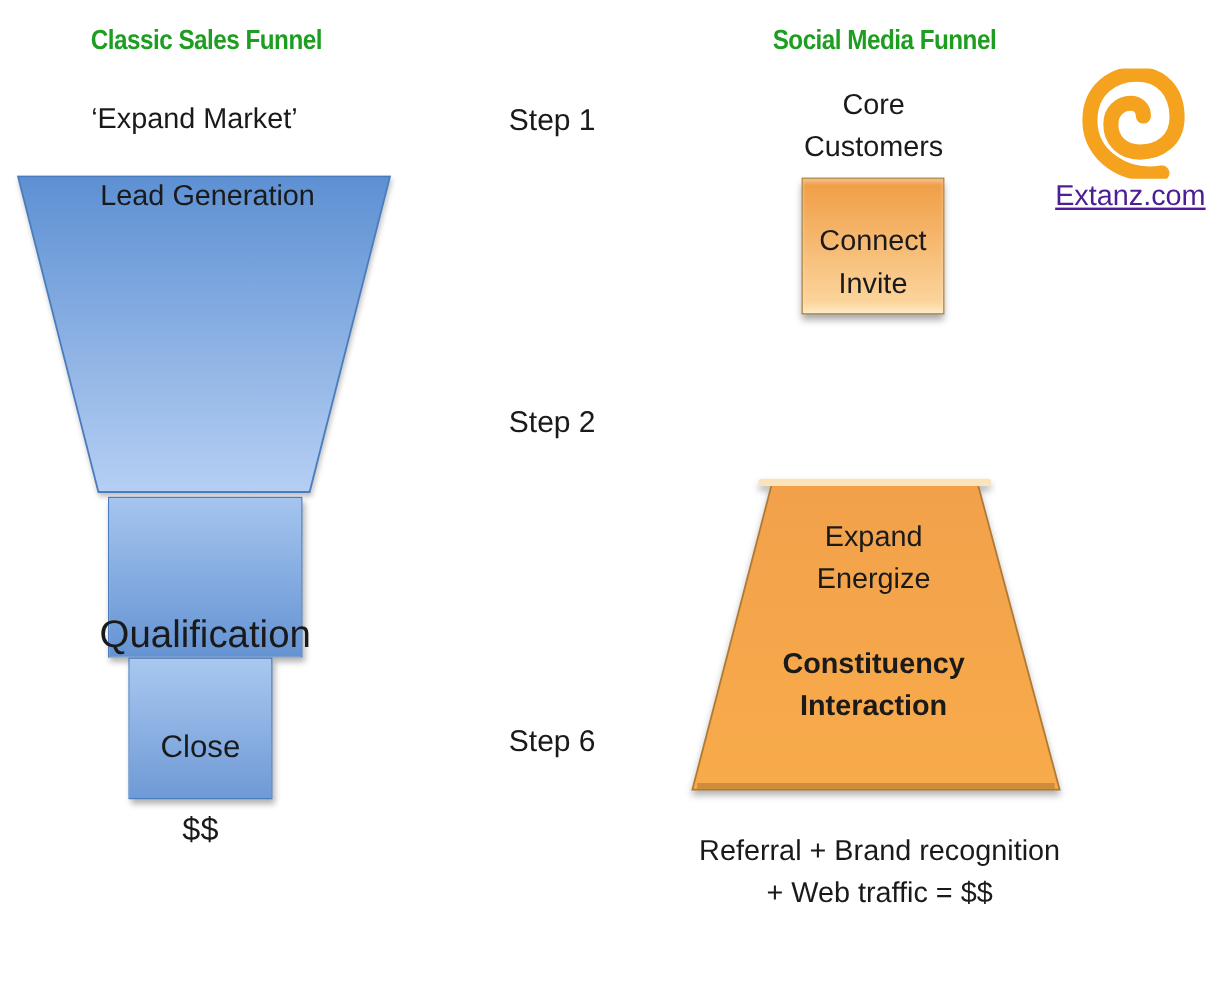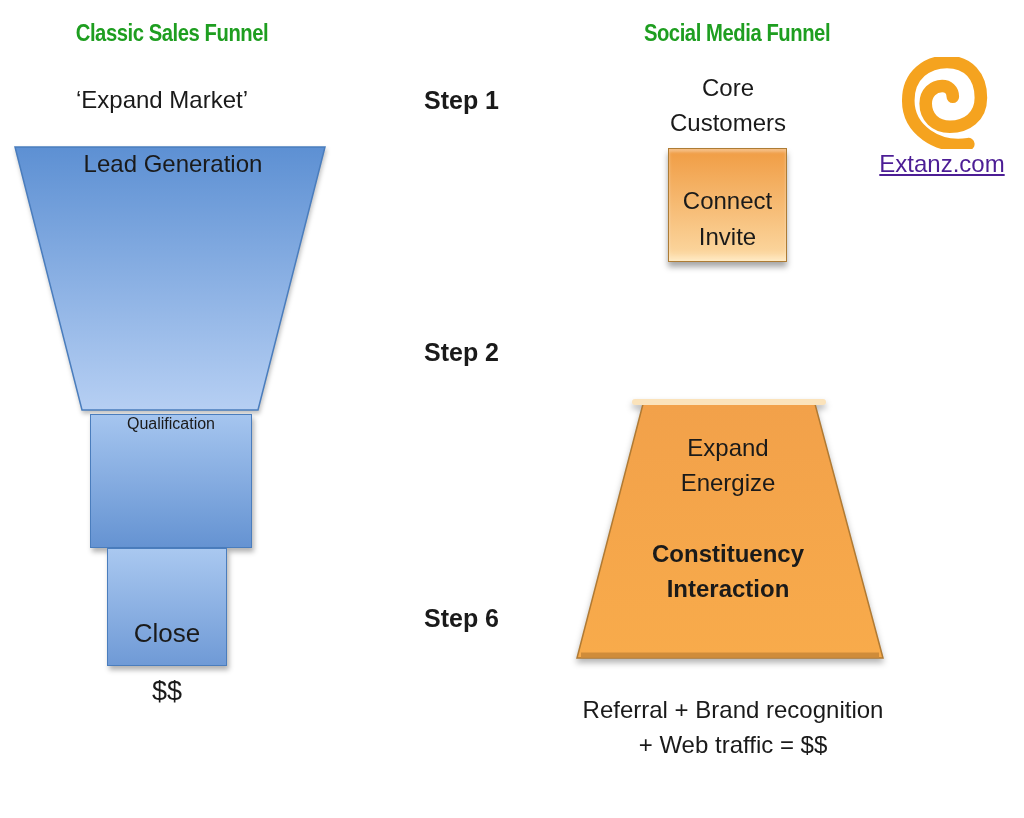--- a/index.html
+++ b/index.html
@@ -16,34 +16,34 @@
   }
   .left-title{left:22px;top:20px;width:300px;}
   .right-title{left:587px;top:20px;width:300px;}
   .plain{font-size:24px;}
   .target-market{left:12px;top:86px;width:300px;}
   .lead-gen-label{left:20px;top:150px;width:306px;}
   .funnel-blue-svg{left:10px;top:146px;filter:drop-shadow(1px 3px 2px rgba(0,0,0,0.25));}
   .blue-box{
     border:1px solid #4a7dbd;
     box-shadow:2px 4px 5px rgba(0,0,0,0.3);
-    display:flex;align-items:flex-start;justify-content:center;
-    font-size:16px;
+    display:flex;align-items:flex-end;justify-content:center;
+    font-size:32px;
   }
   .qualification-box{
     left:90px;top:414px;width:160px;height:132px;
     background:linear-gradient(to bottom,#a5c5ef,#6593d2);
   }
   .close-box{
     left:107px;top:548px;width:120px;height:118px;
     background:linear-gradient(to bottom,#a9c8f0,#6f9ad6);
-    align-items:flex-end;padding-bottom:16px;box-sizing:border-box;font-size:26px;
+    align-items:flex-end;padding-bottom:27px;box-sizing:border-box;font-size:26px;
   }
   .dollars-left{left:67px;top:676px;width:200px;font-size:27px;}
-  .step-label{left:424px;width:120px;font-size:25px;font-weight:bold;}
+  .step-label{left:424px;width:120px;font-size:25px;}
   .step-1{top:86px;} .step-2{top:338px;} .step-3{top:604px;}
   .core-label{left:628px;top:70px;width:200px;line-height:35px;}
   .orange-box{
     border:1px solid #ad7c35;
     background:linear-gradient(to bottom,#f09c43,#fcd9a3);
     box-shadow:inset 0 -10px 8px -6px rgba(255,238,204,0.95),
                inset 0 3px 3px rgba(255,255,255,0.35),
                0 5px 6px rgba(0,0,0,0.35);
     display:flex;align-items:flex-end;justify-content:center;
     font-size:24px;line-height:36px;

